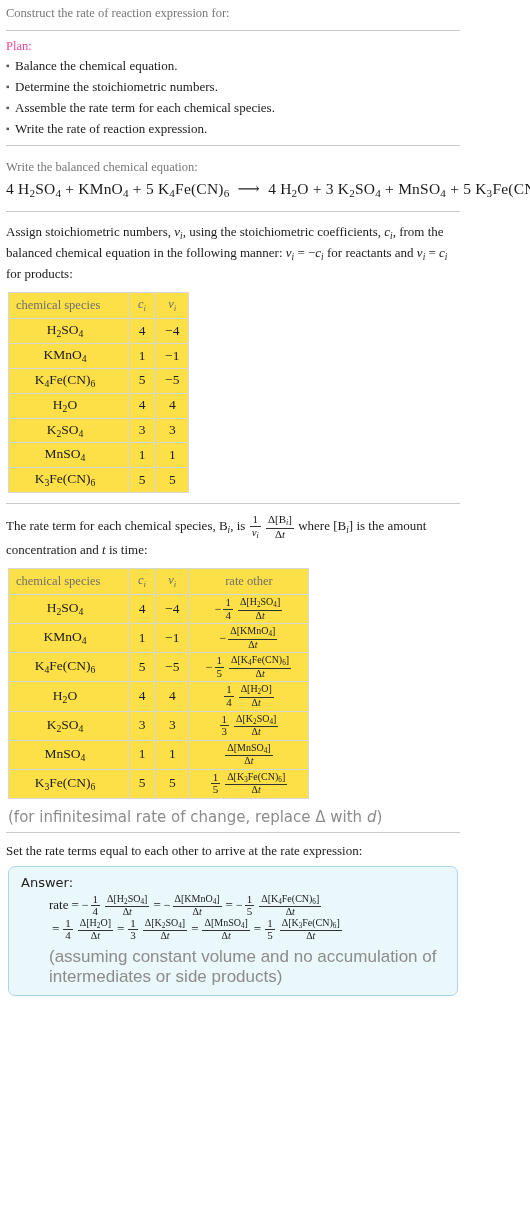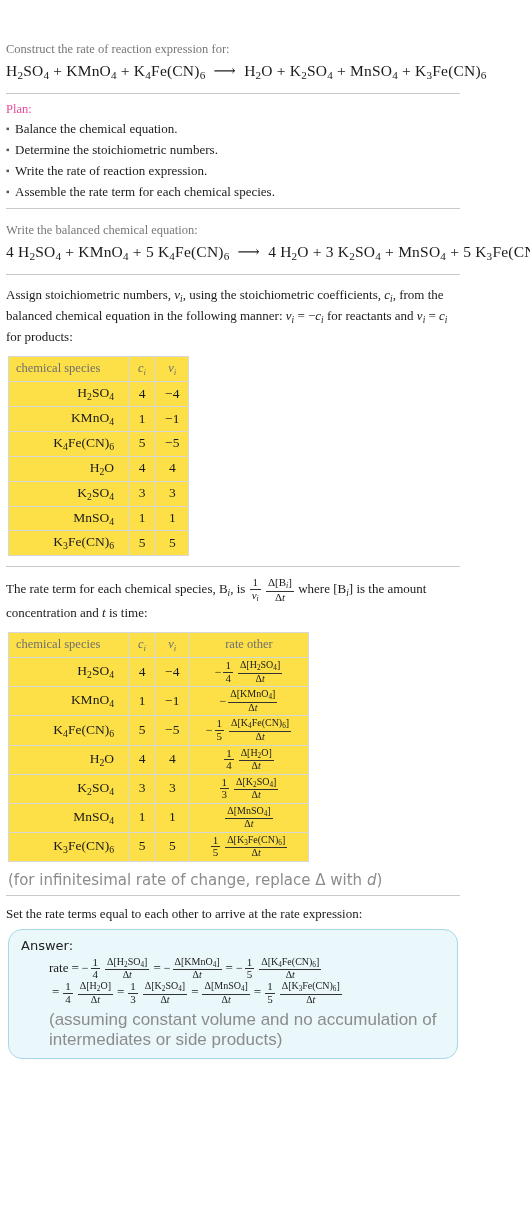--- a/index.html
+++ b/index.html
@@ -6,21 +6,21 @@
   html, body {
     margin: 0; padding: 0;
     background: #ffffff;
     width: 530px;
   }
   body {
     font-family: "Liberation Serif", "DejaVu Serif", serif;
     color: #1a1a1a;
     font-size: 13px;
   }
-  .page { width: 466px; padding: 0 6px; margin-top: 36px; }
+  .page { width: 466px; padding: 0 6px; }
 
   .prompt {
     color: #777777;
     font-size: 12.5px;
     padding: 5px 0 2px 0;
     line-height: 1.35;
   }
   .eqline {
     font-size: 15.5px;
     padding: 2px 0 6px 0;
@@ -63,21 +63,21 @@
   table.tbl td, table.tbl th {
     border: 1px solid #d8d8d8;
     padding: 3px 9px;
     font-weight: normal;
     font-size: 13.5px;
     text-align: center;
     vertical-align: middle;
     line-height: 1.25;
   }
   table.tbl th { color: #6f6f6f; font-size: 12.5px; padding: 4px 9px; }
-  table.tbl td.species { text-align: right; padding-left: 7px; padding-right: 14px; min-width: 120px; }
+  table.tbl td.species { text-align: center; padding-left: 7px; padding-right: 14px; min-width: 120px; }
   table.tbl th.species { text-align: left; padding-left: 7px; }
   table.tbl td.num { min-width: 22px; }
   table.tbl td.rate { text-align: center; padding: 2px 10px; min-width: 120px; }
 
   
   .frac {
     display: inline-block;
     vertical-align: middle;
     text-align: center;
     line-height: 1.05;
@@ -97,21 +97,21 @@
     padding: 5px 0 0 2px;
   }
   .lead {
     font-size: 13px;
     padding: 2px 0 5px 0;
   }
 
   .answerbox {
     background: #eaf7fb;
     border: 1px solid #a8d8e8;
-    border-radius: 14px;
+    border-radius: 7px;
     margin: 2px 2px 8px 2px;
     padding: 8px 18px 8px 12px;
   }
   .answer-label {
     font-family: "DejaVu Sans", "Liberation Sans", sans-serif;
     font-size: 13px;
     color: #222;
     margin-bottom: 4px;
   }
   .answer-expr {
@@ -129,38 +129,37 @@
   }
   .eqsym { padding: 0 3px; }
 </style>
 </head>
 <body>
 
 <div class="page">
 
   <div class="sec">
     <div class="prompt">Construct the rate of reaction expression for:</div>
-    <div class="eqline">H<sub>2</sub>SO<sub>4</sub> + KMnO<sub>4</sub> + K<sub>4</sub>Fe(CN)<sub>6</sub> &nbsp;⟶&nbsp; H<sub>2</sub>O + K<sub>2</sub>SO<sub>4</sub> + MnSO<sub>4</sub> + K<sub>3</sub>Fe(CN)<sub>6</sub></div>
   </div>
   <hr class="divider">
 
   <div class="sec">
     <div class="plan-title">Plan:</div>
     <div>
       <div class="plan-item">
         <span class="bullet">▪</span><span>Balance the chemical equation.</span>
       </div>
       <div class="plan-item">
         <span class="bullet">▪</span><span>Determine the stoichiometric numbers.</span>
       </div>
       <div class="plan-item">
+        <span class="bullet">▪</span><span>Assemble the rate term for each chemical species.</span>
+      </div>
+      <div class="plan-item">
         <span class="bullet">▪</span><span>Write the rate of reaction expression.</span>
-      </div>
-      <div class="plan-item">
-        <span class="bullet">▪</span><span>Assemble the rate term for each chemical species.</span>
       </div>
     </div>
   </div>
   <hr class="divider">
 
   <div class="sec">
     <div class="prompt">Write the balanced chemical equation:</div>
     <div class="eqline">4 H<sub>2</sub>SO<sub>4</sub> + KMnO<sub>4</sub> + 5 K<sub>4</sub>Fe(CN)<sub>6</sub> &nbsp;⟶&nbsp; 4 H<sub>2</sub>O + 3 K<sub>2</sub>SO<sub>4</sub> + MnSO<sub>4</sub> + 5 K<sub>3</sub>Fe(CN)</div>
   </div>
   <hr class="divider">

